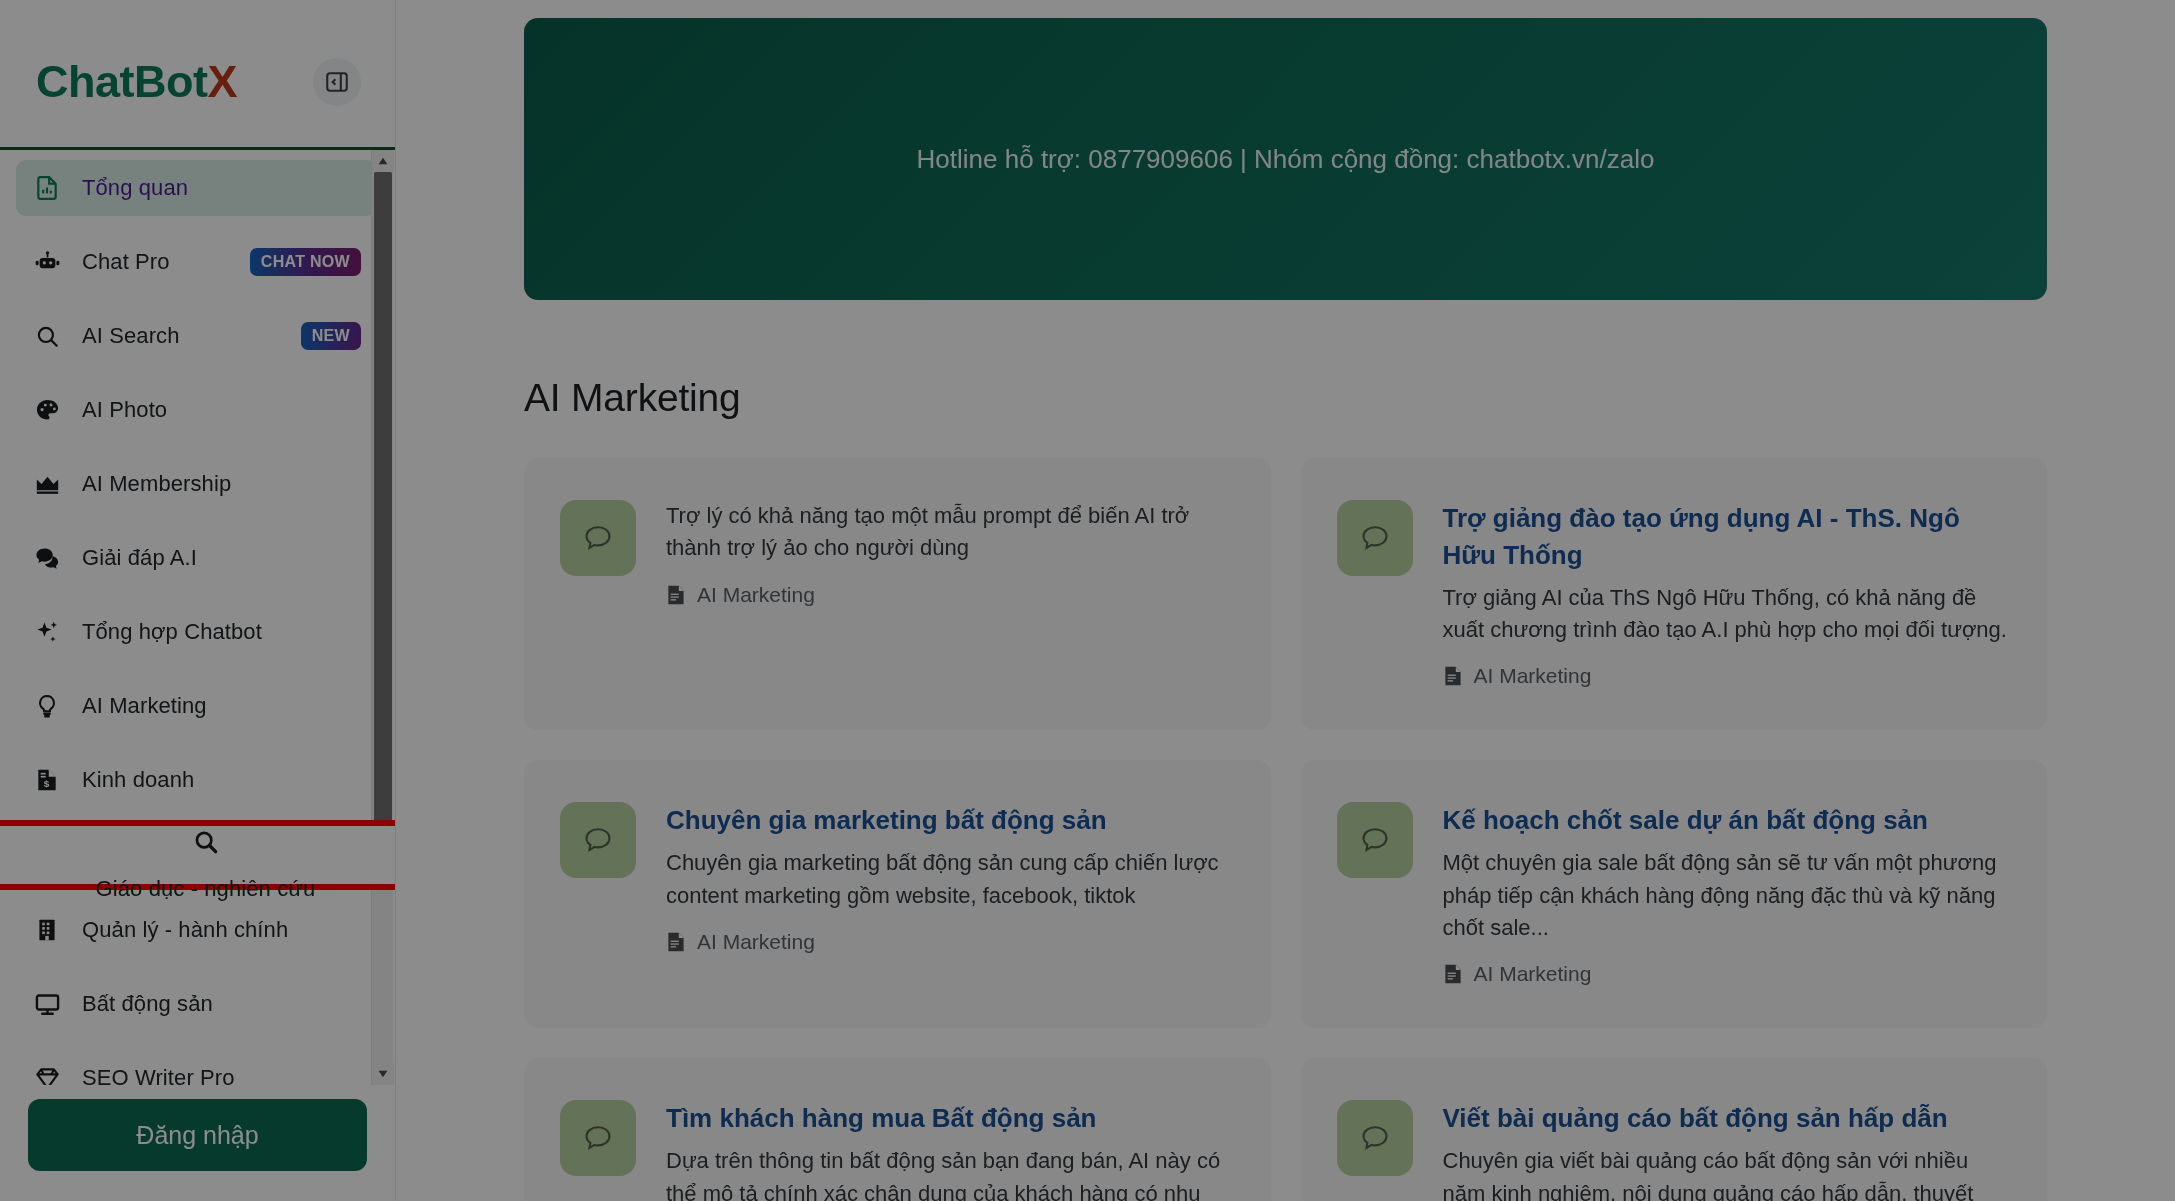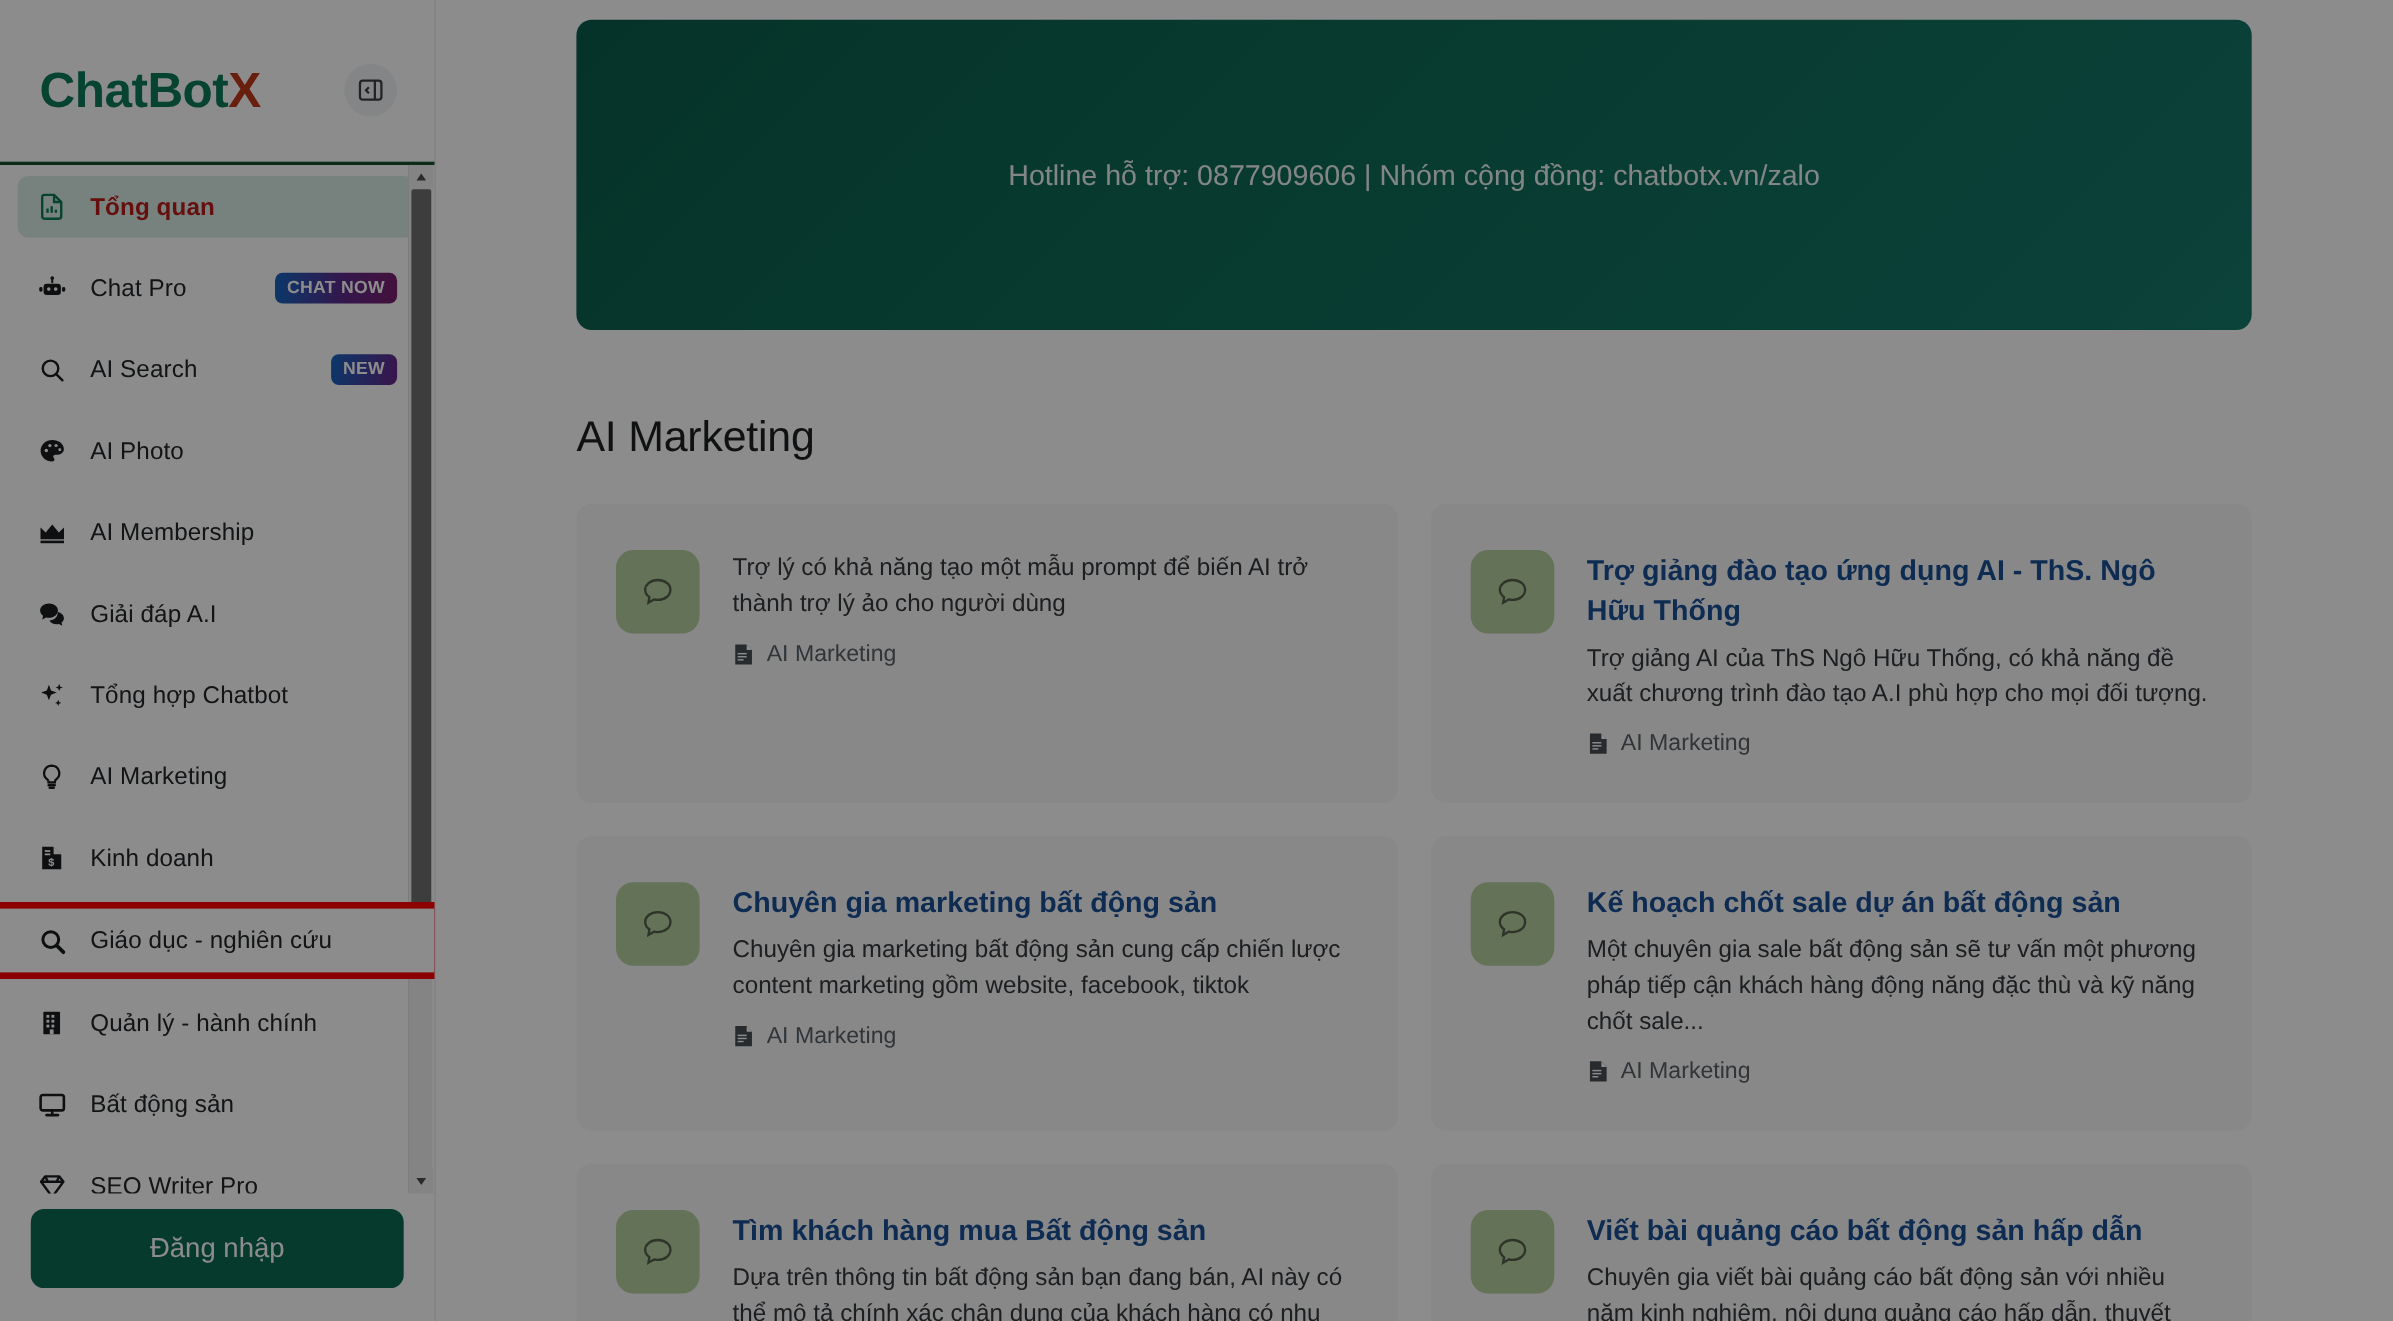--- a/index.html
+++ b/index.html
@@ -109,21 +109,21 @@
     font-size: 22px;
     color: #232629;
     white-space: nowrap;
     letter-spacing: 0.1px;
   }
 
   .nav-item.active {
     background: #d9ece5;
   }
   .nav-item.active .nav-icon { color: #0c7a5a; }
-  .nav-item.active .nav-label { color: #b91c1c; font-weight: 700; }
+  .nav-item.active .nav-label { color: #4c1d95; font-weight: 400; }
 
   .nav-badge {
     margin-left: auto;
     font-size: 16px;
     font-weight: 700;
     color: #ffffff;
     border-radius: 7px;
     padding: 6px 11px;
     letter-spacing: 0.3px;
     line-height: 1;
@@ -138,20 +138,21 @@
   .nav-item.highlight {
     background: #ffffff;
     border-radius: 0;
     margin-left: -16px;
     margin-right: -18px;
     padding-left: 32px;
     width: calc(100% + 34px);
     height: 58px;
     box-shadow: 0 0 0 6px #ff0000;
     z-index: 3;
+    flex-direction: column;
   }
 
   
   .nav-scrollbar {
     position: absolute;
     top: 0;
     right: 2px;
     width: 22px;
     height: 100%;
     background: #f0f0f0;

